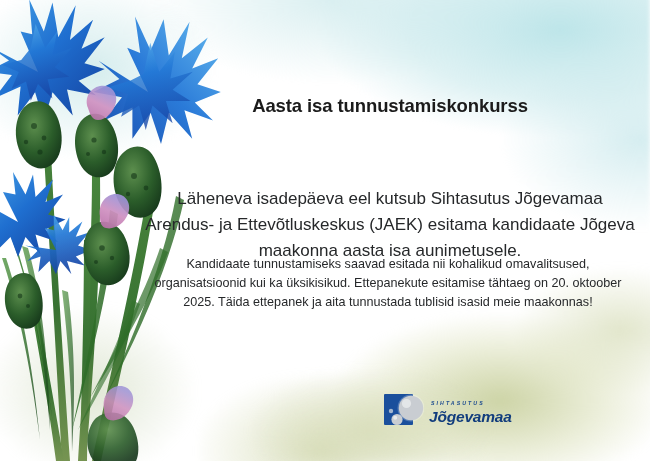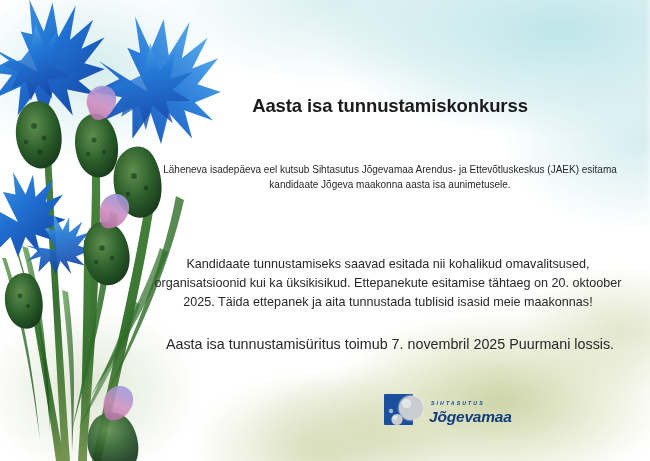--- a/index.html
+++ b/index.html
@@ -98,22 +98,22 @@
   }
 
   .para {
     position: absolute;
     width: 490px;
     text-align: center;
     color: #26282a;
     line-height: 1.52;
   }
   .para-1 {
-    left: 0; top: 152px;
-    font-size: 10px;
+    left: 0; top: 169px;
+    font-size: 17px;
   }
   .para-2 {
     left: -5px; top: 242px;
     width: 496px;
     font-size: 12.6px;
   }
   .para-3 {
     left: 0; top: 320px;
     font-size: 14.3px;
     line-height: 1.5;
@@ -291,21 +291,20 @@
   </div>
 
   <div class="content">
 
     <div class="title">Aasta isa tunnustamiskonkurss</div>
 
     <p class="para para-1">Läheneva isadepäeva eel kutsub Sihtasutus Jõgevamaa Arendus- ja Ettevõtluskeskus (JAEK) esitama kandidaate Jõgeva maakonna aasta isa aunimetusele.</p>
 
     <p class="para para-2">Kandidaate tunnustamiseks saavad esitada nii kohalikud omavalitsused, organisatsioonid kui ka üksikisikud. Ettepanekute esitamise tähtaeg on 20. oktoober 2025. Täida ettepanek ja aita tunnustada tublisid isasid meie maakonnas!</p>
 
-    <p class="para para-3">Aasta isa tunnustamisüritus toimub 7. novembril 2025 Puurmani lossis.</p>
   </div>
 
   <div class="logo">
     <span class="logo-mark">
       <svg viewBox="0 0 40 40" xmlns="http://www.w3.org/2000/svg" aria-hidden="true">
         <rect x="0" y="1" width="29" height="31" rx="1" fill="#1a4f9c"></rect>
         <circle cx="27" cy="15" r="13.5" fill="#ffffff" opacity="0.25"></circle>
         <circle cx="27" cy="15" r="12.2" fill="#c9cdd2"></circle>
         <circle cx="22.5" cy="10.5" r="4.6" fill="#e8eaec" opacity="0.85"></circle>
         <circle cx="13" cy="26.5" r="5.6" fill="#c9cdd2"></circle>

